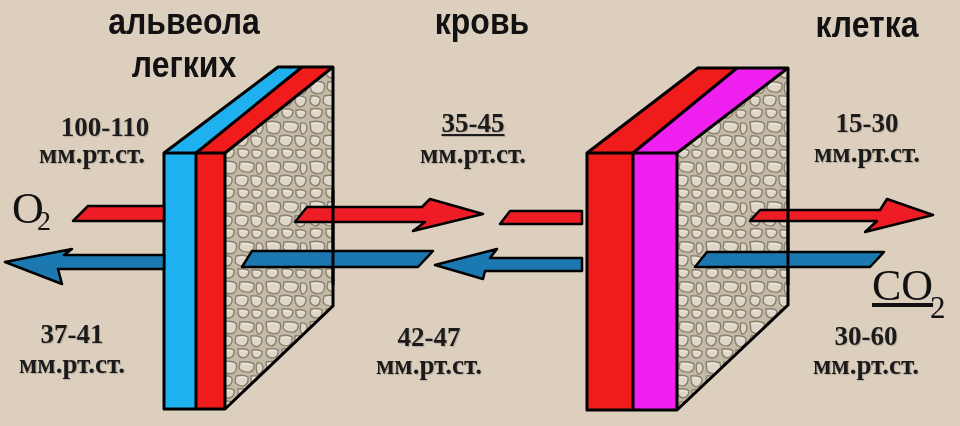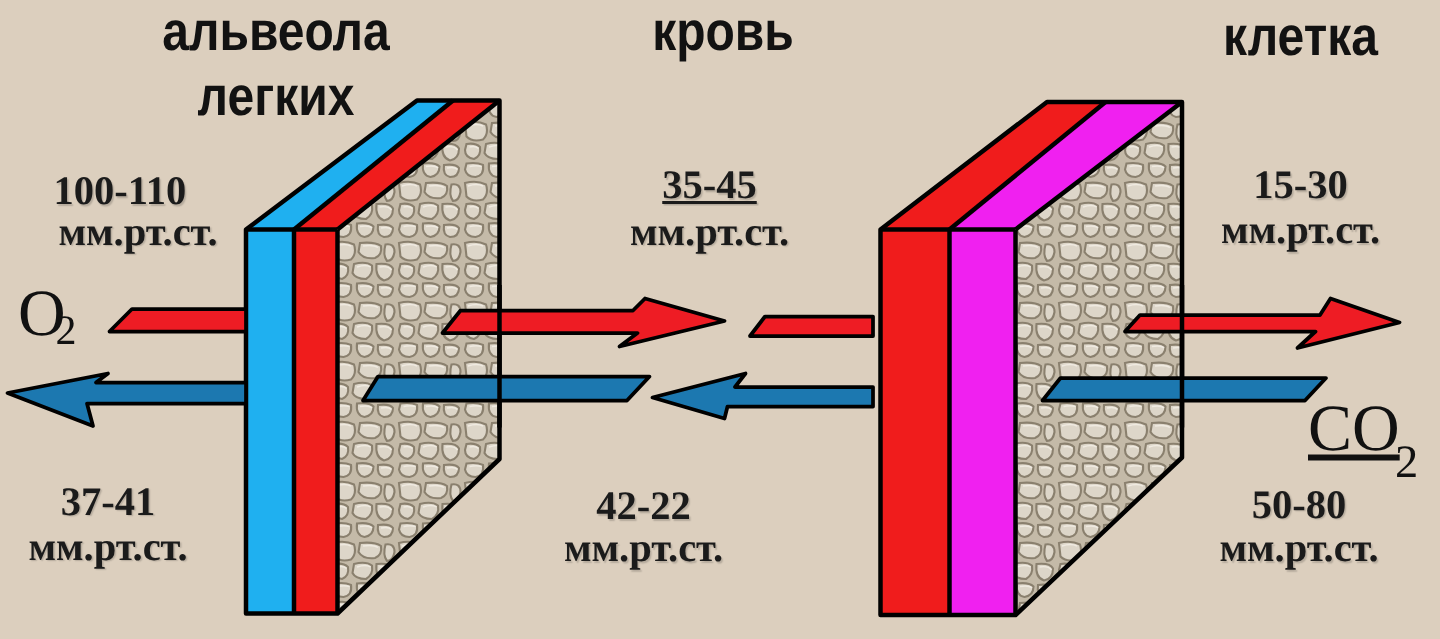--- a/index.html
+++ b/index.html
@@ -111,30 +111,30 @@
     <line x1="333" y1="190" x2="333" y2="285"></line>
     <line x1="788" y1="190" x2="788" y2="285"></line>
   </g>
 </svg>
 
 <div class="hdr" style="left:84px; top:5px;">альвеола</div>
 <div class="hdr" style="left:84px; top:48px;">легких</div>
 <div class="hdr" style="left:382px; top:5px;">кровь</div>
 <div class="hdr" style="left:767px; top:8px;">клетка</div>
 
-<div class="num" style="left:0; top:114px;">100-110</div>
+<div class="num" style="left:25px; top:114px;">100-110</div>
 <div class="num" style="left:12px; top:141px;">мм.рт.ст.</div>
 <div class="num" style="left:393px; top:110px;text-decoration:underline;">35-45</div>
 <div class="num" style="left:393px; top:141px;">мм.рт.ст.</div>
 <div class="num" style="left:787px; top:110px;">15-30</div>
 <div class="num" style="left:787px; top:140px;">мм.рт.ст.</div>
 
 <div class="num" style="left:-8px; top:321px;">37-41</div>
 <div class="num" style="left:-8px; top:351px;">мм.рт.ст.</div>
-<div class="num" style="left:349px; top:324px;">42-22</div>
+<div class="num" style="left:349px; top:324px;">42-47</div>
 <div class="num" style="left:349px; top:352px;">мм.рт.ст.</div>
-<div class="num" style="left:786px; top:323px;">50-80</div>
+<div class="num" style="left:786px; top:323px;">30-60</div>
 <div class="num" style="left:786px; top:352px;">мм.рт.ст.</div>
 
 <div class="gas gas-main" style="left:12px; top:187px;">O</div>
 <div class="gas gas-sub-o2" style="left:37px; top:207px;">2</div>
 <div class="gas gas-main" style="left:872px; top:264px;text-decoration:underline;">CO</div>
 <div class="gas gas-sub-co2" style="left:930px; top:292px;">2</div>
 
 </body></html>

